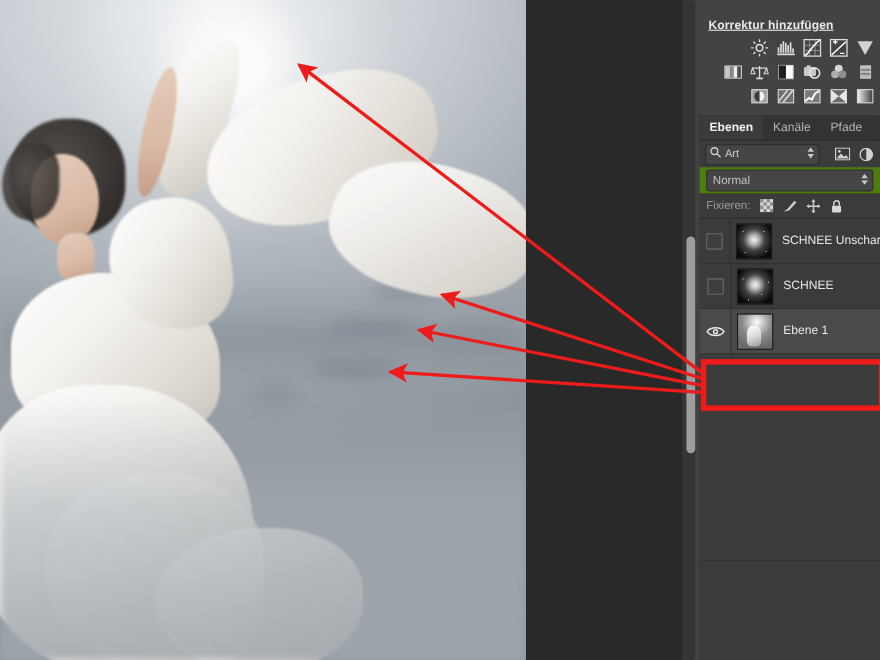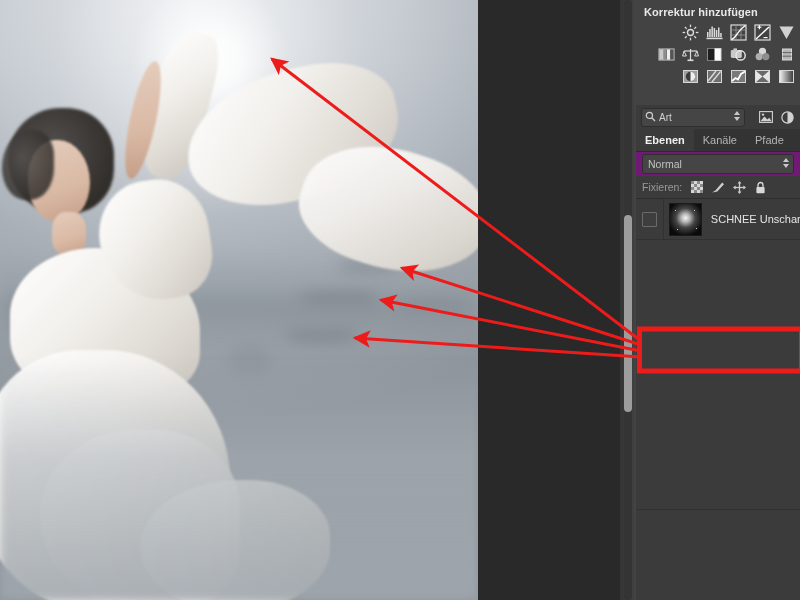--- a/index.html
+++ b/index.html
@@ -97,22 +97,23 @@
   #adjust-panel {
     position: absolute; left: 0; top: 0;
     width: 164px; height: 105px;
     background: #434343;
     border-bottom: 1px solid #2c2c2c;
   }
   #adjust-panel .title {
     color: #e8e8e8;
     font-size: 11px;
     font-weight: bold;
-    padding: 6px 0 0 8px;
+    padding: 17px 0 0 8px;
     letter-spacing: 0.1px;
+    text-decoration: underline;
   }
   .icon-row {
     display: flex;
     justify-content: flex-end;
     align-items: center;
     gap: 5px;
     padding-right: 4px;
     height: 22px;
   }
   .adj-ico {
@@ -176,21 +177,21 @@
     border-right: 3px solid transparent;
   }
   .tri-up { border-bottom: 4px solid #c9c9c9; }
   .tri-dn { border-top: 4px solid #c9c9c9; }
   .filter-ico {
     width: 16px; height: 16px;
     display: flex; align-items: center; justify-content: center;
   }
   #blendbar {
     height: 24px;
-    background: #701a75;
+    background: #4d7c0f;
     display: flex; align-items: center;
     padding: 0 6px;
   }
   .blend-select {
     flex: 1;
     height: 18px;
     background: #454545;
     border: 1px solid #2e2e2e;
     border-radius: 3px;
     display: flex; align-items: center;
@@ -496,20 +497,32 @@
               </linearGradient>
             </defs>
             <rect x="1.5" y="1.5" width="14" height="12" fill="url(#gmg)" stroke="#d7d7d7" stroke-width="1"></rect>
           </svg>
         </div>
       </div>
     </div>
 
     <div id="layers-panel">
 
+      <div id="tabbar">
+        <div class="tab active">
+          <span>Ebenen</span>
+        </div>
+        <div class="tab">
+          <span>Kanäle</span>
+        </div>
+        <div class="tab">
+          <span>Pfade</span>
+        </div>
+      </div>
+
       <div id="filterbar">
         <div class="filter-select">
           <span>
             <svg width="11" height="11" viewBox="0 0 11 11">
               <circle cx="4.4" cy="4.4" r="3.1" fill="none" stroke="#cfcfcf" stroke-width="1.2"></circle>
               <line x1="6.8" y1="6.8" x2="10" y2="10" stroke="#cfcfcf" stroke-width="1.3"></line>
             </svg>
           </span>
           <span class="lbl">Art</span>
           <span class="stepper">
@@ -523,32 +536,20 @@
             <rect x="0.6" y="0.6" width="12.8" height="10.8" fill="none" stroke="#d2d2d2" stroke-width="1.1"></rect>
             <circle cx="4" cy="3.6" r="1.2" fill="#d2d2d2"></circle>
             <path d="M1.4 10.2 L5.4 5.6 L8.4 8.6 L10.2 6.8 L12.6 10.2 Z" fill="#d2d2d2"></path>
           </svg>
         </div>
         <div class="filter-ico">
           <svg width="13" height="13" viewBox="0 0 13 13">
             <circle cx="6.5" cy="6.5" r="5.6" fill="none" stroke="#d2d2d2" stroke-width="1.2"></circle>
             <path d="M6.5 0.9 a5.6 5.6 0 0 1 0 11.2 z" fill="#d2d2d2"></path>
           </svg>
-        </div>
-      </div>
-
-      <div id="tabbar">
-        <div class="tab active">
-          <span>Ebenen</span>
-        </div>
-        <div class="tab">
-          <span>Kanäle</span>
-        </div>
-        <div class="tab">
-          <span>Pfade</span>
         </div>
       </div>
 
       <div id="blendbar">
         <div class="blend-select">
           <span>Normal</span>
           <span class="stepper" style="top:3px;">
             <span class="tri-up"></span>
               <span class="tri-dn"></span>
           </span>
@@ -608,21 +609,46 @@
           </div>
           <div class="thumb snow2">
             <span class="fleck" style="left:5px;top:6px"></span>
             <span class="fleck" style="left:24px;top:6px"></span>
             <span class="fleck" style="left:7px;top:25px"></span>
             <span class="fleck" style="left:26px;top:24px"></span>
           </div>
           <div class="layer-name">SCHNEE Unscharf</div>
         </div>
 
-
+        <div class="layer-row">
+          <div class="eye-cell">
+            <div class="vis-box"></div>
+          </div>
+          <div class="thumb snow2">
+            <span class="fleck" style="left:4px;top:8px"></span>
+            <span class="fleck" style="left:27px;top:11px"></span>
+            <span class="fleck" style="left:9px;top:27px"></span>
+            <span class="fleck" style="left:21px;top:22px"></span>
+          </div>
+          <div class="layer-name">SCHNEE</div>
+        </div>
+
+        <div class="layer-row selected">
+          <div class="eye-cell">
+            <svg width="17" height="11" viewBox="0 0 17 11">
+              <path d="M0.8 5.5 C4 0.8, 13 0.8, 16.2 5.5 C13 10.2, 4 10.2, 0.8 5.5 Z" fill="none" stroke="#e8e8e8" stroke-width="1.3"></path>
+              <circle cx="8.5" cy="5.5" r="2.4" fill="#e8e8e8"></circle>
+              <circle cx="8.5" cy="5.5" r="1.1" fill="#3a3a3a"></circle>
+            </svg>
+          </div>
+          <div class="thumb portrait">
+            <div class="fig"></div>
+          </div>
+          <div class="layer-name">Ebene 1</div>
+        </div>
 
 
       </div>
 
       <div id="panel-bottom"></div>
     </div>
   </div>
 
   <svg id="arrows" viewBox="0 0 800 600" width="800" height="600">
     <defs>

